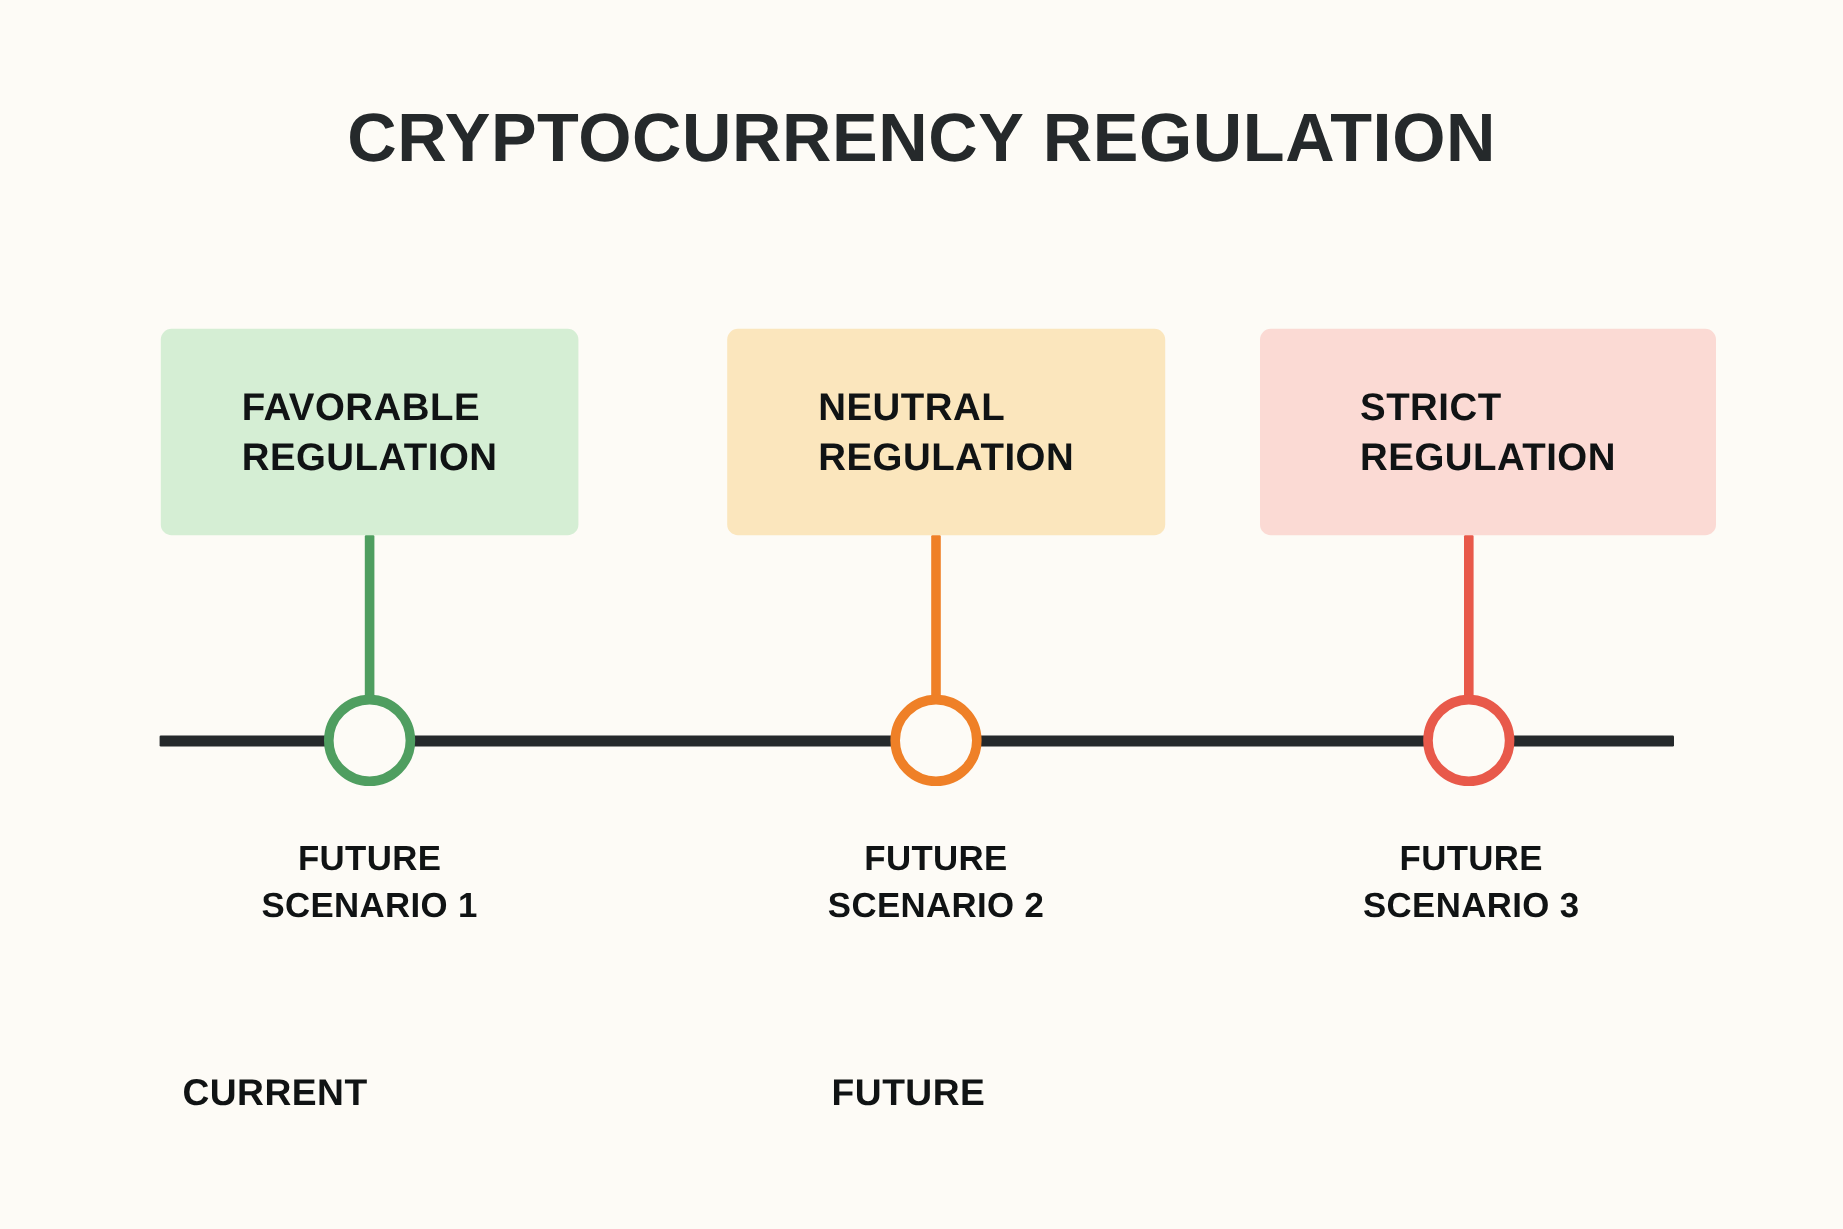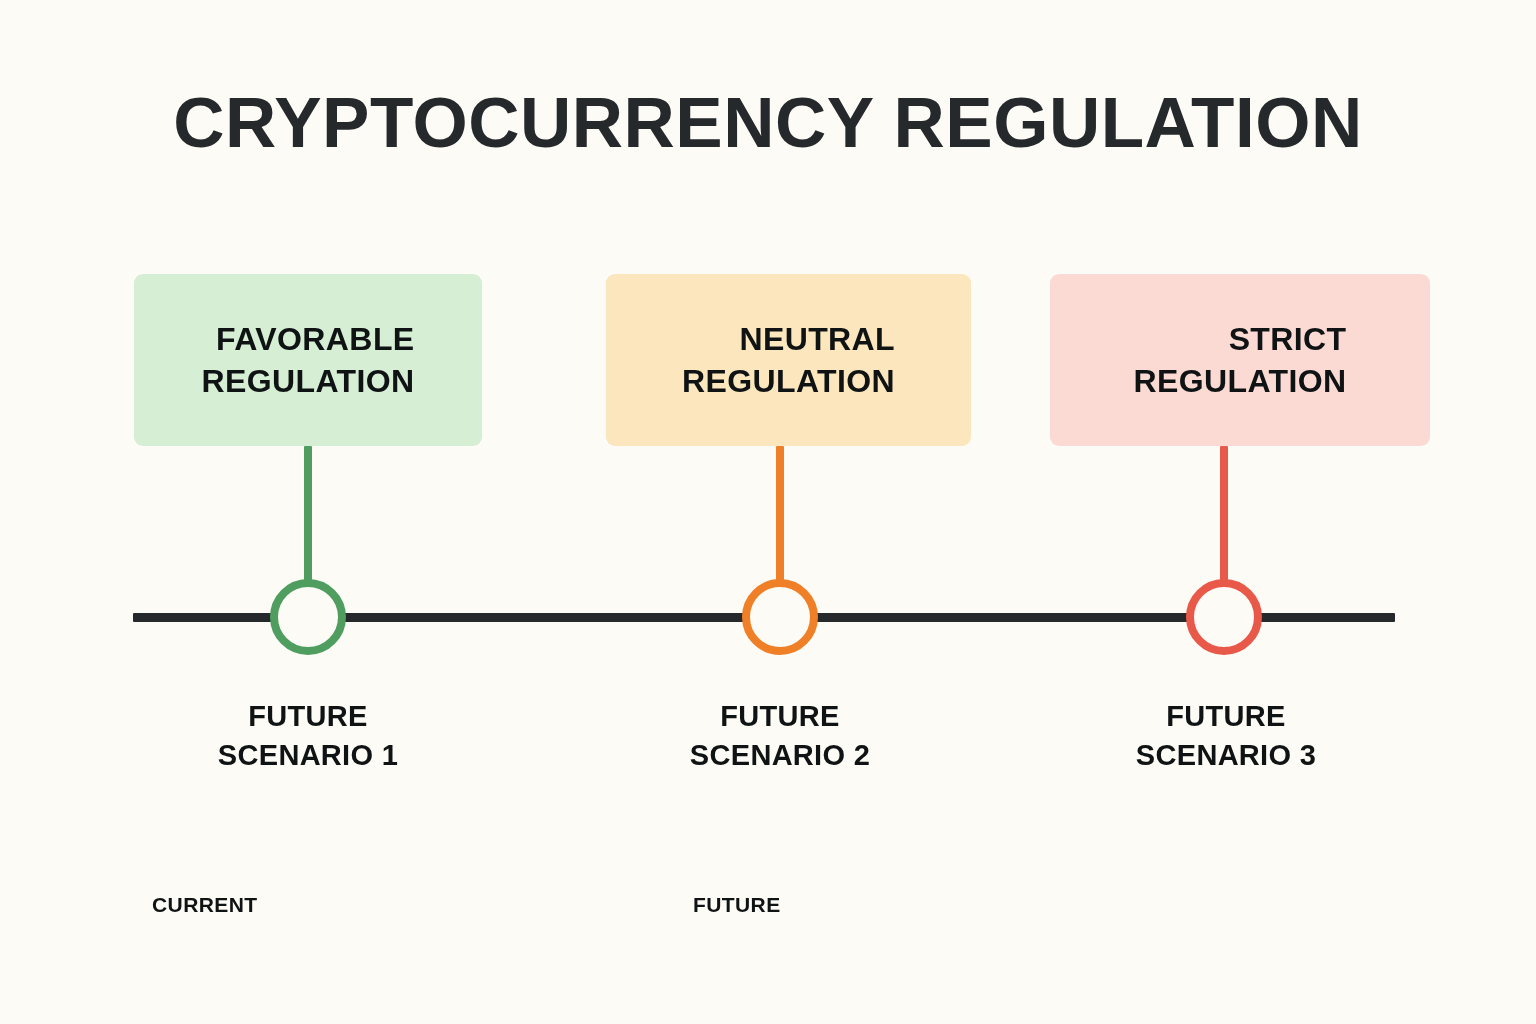--- a/index.html
+++ b/index.html
@@ -22,38 +22,38 @@
     background: #fdfbf6;
   }
 
   
   #page-title {
     position: absolute;
     left: 0;
     top: 86px;
     width: 1536px;
     text-align: center;
-    font-size: 71px;
+    font-size: 57px;
     font-weight: bold;
     letter-spacing: 0.5px;
     color: #25292b;
     line-height: 1.05;
     white-space: nowrap;
   }
 
   
   .scenario-card {
     position: absolute;
     top: 274px;
     height: 172px;
     border-radius: 9px;
     display: flex;
     align-items: center;
     justify-content: center;
-    text-align: right;
+    text-align: left;
     box-sizing: border-box;
     padding: 4px 10px;
   }
   .scenario-card .card-label {
     font-size: 32px;
     font-weight: bold;
     line-height: 1.32;
     letter-spacing: 0.4px;
     color: #101314;
     white-space: pre-line;
@@ -114,21 +114,21 @@
     white-space: pre-line;
   }
   #caption-0 { left: 138px; }
   #caption-1 { left: 610px; }
   #caption-2 { left: 1056px; }
 
   
   .era-label {
     position: absolute;
     top: 893px;
-    font-size: 21px;
+    font-size: 31px;
     font-weight: bold;
     letter-spacing: 0.4px;
     color: #101314;
     white-space: nowrap;
   }
   #era-0 { left: 152px; }
   #era-1 { left: 693px; }
 </style>
 </head>
 <body>

